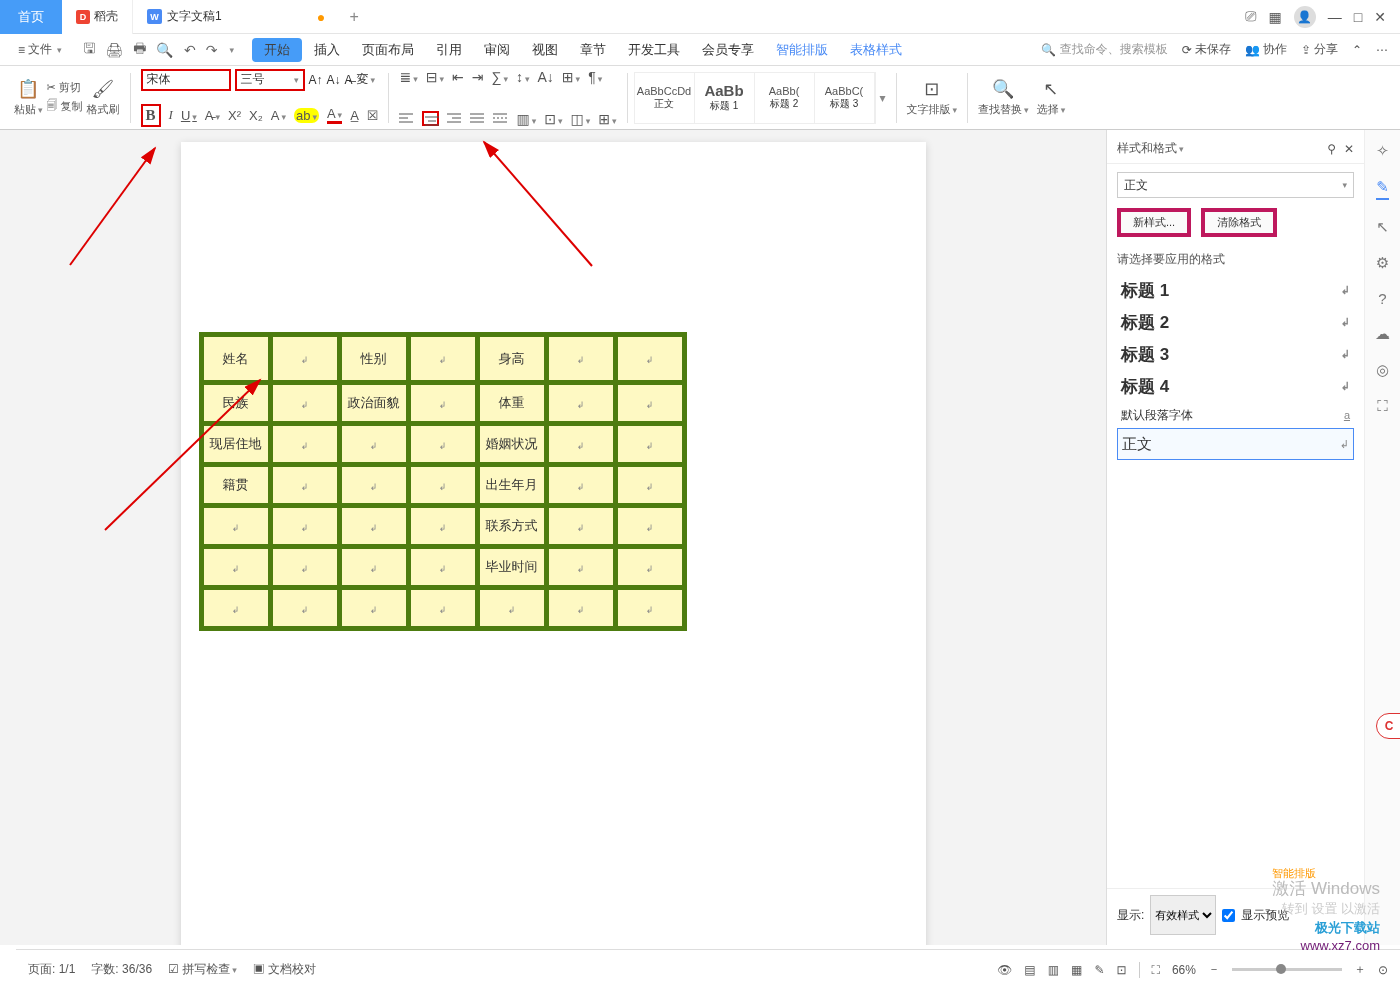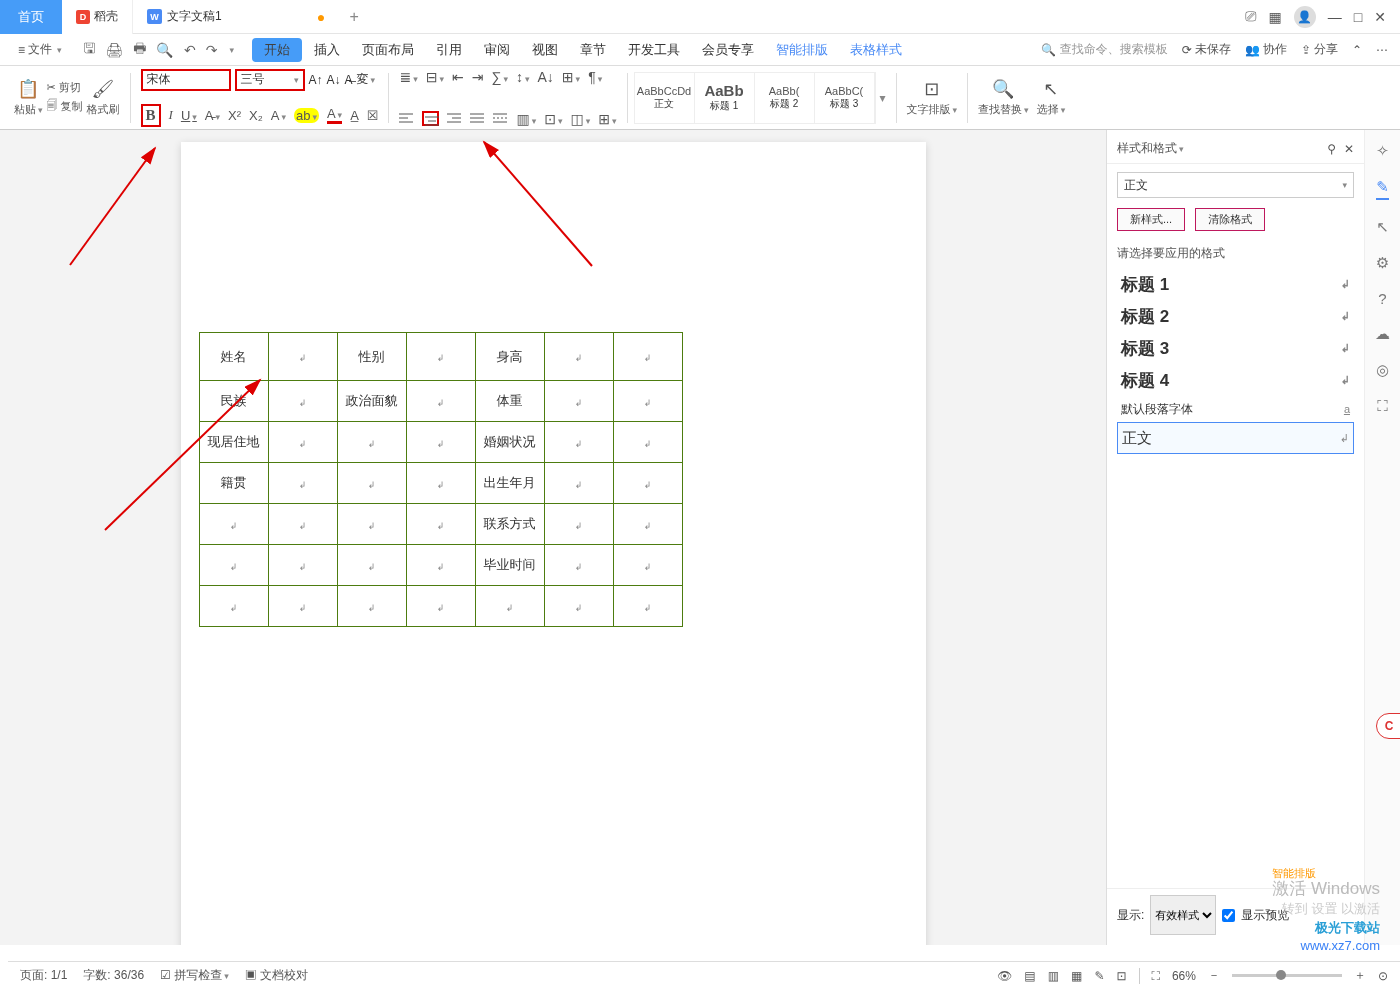--- a/index.html
+++ b/index.html
@@ -53,59 +53,59 @@
   .styles-gallery{display:flex;align-items:center;gap:0;height:52px;overflow:hidden;border:1px solid #eee;}
   .sg-item{width:60px;height:50px;display:flex;flex-direction:column;align-items:center;justify-content:center;font-size:10px;border-right:1px solid #eee;}
   .sg-item .prev{font-size:11px;color:#555;}
   .sg-item.big .prev{font-size:15px;font-weight:bold;}
 
   
   .workspace { display:flex; height: 815px; background:#f3f3f3;}
   .doc-area { flex:1; overflow:auto; position:relative; display:flex; justify-content:center; padding-top:12px;}
   .page { width:745px; height:990px; background:#fff; box-shadow:0 2px 8px rgba(0,0,0,0.15); position:relative;}
   .doc-table { position:absolute; top:190px; left:18px; border-collapse:collapse; background:#c9c9c9;}
-  .doc-table td { border:1px solid #4d7c0f; width:69px; height:41px; text-align:center; font-size:13px; background:#ffffff; vertical-align:middle;}
+  .doc-table td { border:5px solid #4d7c0f; width:69px; height:41px; text-align:center; font-size:13px; background:#fef9c3; vertical-align:middle;}
   .doc-table tr:first-child td{height:48px;}
   .doc-table td.lbl{font-weight:normal;}
   .tiny-mark{font-size:9px;color:#888;}
   
   
   .side-panel { width:258px; background:#fff; border-left:1px solid #ddd; display:flex; flex-direction:column;padding:4px 0;}
   .sp-head{display:flex;align-items:center;padding:6px 10px;font-size:12px;color:#555;border-bottom:1px solid #eee;}
   .sp-head .sp-close{margin-left:auto;display:flex;gap:8px;}
   .sp-select{margin:8px 10px;height:26px;border:1px solid #ccc;display:flex;align-items:center;padding:0 6px;justify-content:space-between;font-size:12px;}
   .sp-btns{display:flex;gap:10px;padding:2px 10px 8px;}
-  .sp-btn{border:1px solid #be185d;padding:3px 12px;font-size:11px;background:#fafafa;}
+  .sp-btn{border:4px solid #be185d;padding:3px 12px;font-size:11px;background:#fafafa;}
   .sp-hint{padding:6px 10px;font-size:12px;color:#555;}
   .sp-list{padding:0 10px;}
   .sp-item{display:flex;align-items:center;justify-content:space-between;height:32px;font-size:15px;padding:0 4px;}
   .sp-item.h1{font-weight:bold;font-size:17px;}
   .sp-item .ret{color:#888;font-size:11px;}
   .sp-item.small{font-size:12px;height:26px;}
   .sp-item.sel{border:1px solid #4a8bf5;background:#f5faff;}
   .sp-foot{margin-top:auto;border-top:1px solid #eee;padding:6px 10px;display:flex;gap:6px;font-size:12px;}
   .sp-foot .row{display:flex;align-items:center;gap:6px;}
   .sp-foot select{flex:1;height:40px;border:1px solid #ccc;font-size:11px;}
 
   
   .right-rail{width:36px;background:#fafafa;border-left:1px solid #eee;display:flex;flex-direction:column;align-items:center;gap:18px;padding-top:12px;color:#777;font-size:15px;}
   .right-rail .ractive{border-bottom:2px solid #4a8bf5;padding-bottom:2px;color:#4a8bf5;}
   
   
-  .statusbar{position:absolute;bottom:0;left:8px;right:0;height:28px;background:#fff;border-top:1px solid #ddd;display:flex;align-items:center;padding:0 12px;font-size:12px;color:#555;gap:16px;}
+  .statusbar{position:absolute;bottom:0;left:16px;right:0;height:40px;background:#fff;border-top:1px solid #ddd;display:flex;align-items:center;padding:0 12px;font-size:12px;color:#555;gap:16px;}
   .statusbar .right{margin-left:auto;display:flex;align-items:center;gap:12px;}
   .zoom-slider{width:110px;height:3px;background:#ccc;position:relative;}
   .zoom-slider .thumb{position:absolute;left:40%;top:-4px;width:10px;height:10px;background:#888;border-radius:50%;}
   .sb-vsep{width:1px;height:16px;background:#ccc;}
 
   
   .wm{position:absolute;right:20px;bottom:34px;font-size:13px;color:#ccc;text-align:right;line-height:1.4;}
   .wm .act{color:#bbb;font-size:17px;}
   .wm .g{color:#2a9fd6;font-weight:bold;margin-top:34px;}
-  .wm .o{color:#3b82f6;}
+  .wm .o{color:#701a75;}
   .smart{position:absolute;right:84px;bottom:108px;color:#f90;font-size:11px;text-align:center;}
   .floating-c{position:absolute;right:-2px;bottom:250px;width:26px;height:26px;border:1px solid #d33;border-radius:50% 0 0 50%;display:flex;align-items:center;justify-content:center;color:#d33;background:#fff;font-weight:bold;}
 
   svg.arrow-svg{position:absolute;overflow:visible;}
   .chev{font-size:9px;color:#888;margin-left:2px;}
 </style>
 </head>
 <body>
 
 <div class="titlebar">

